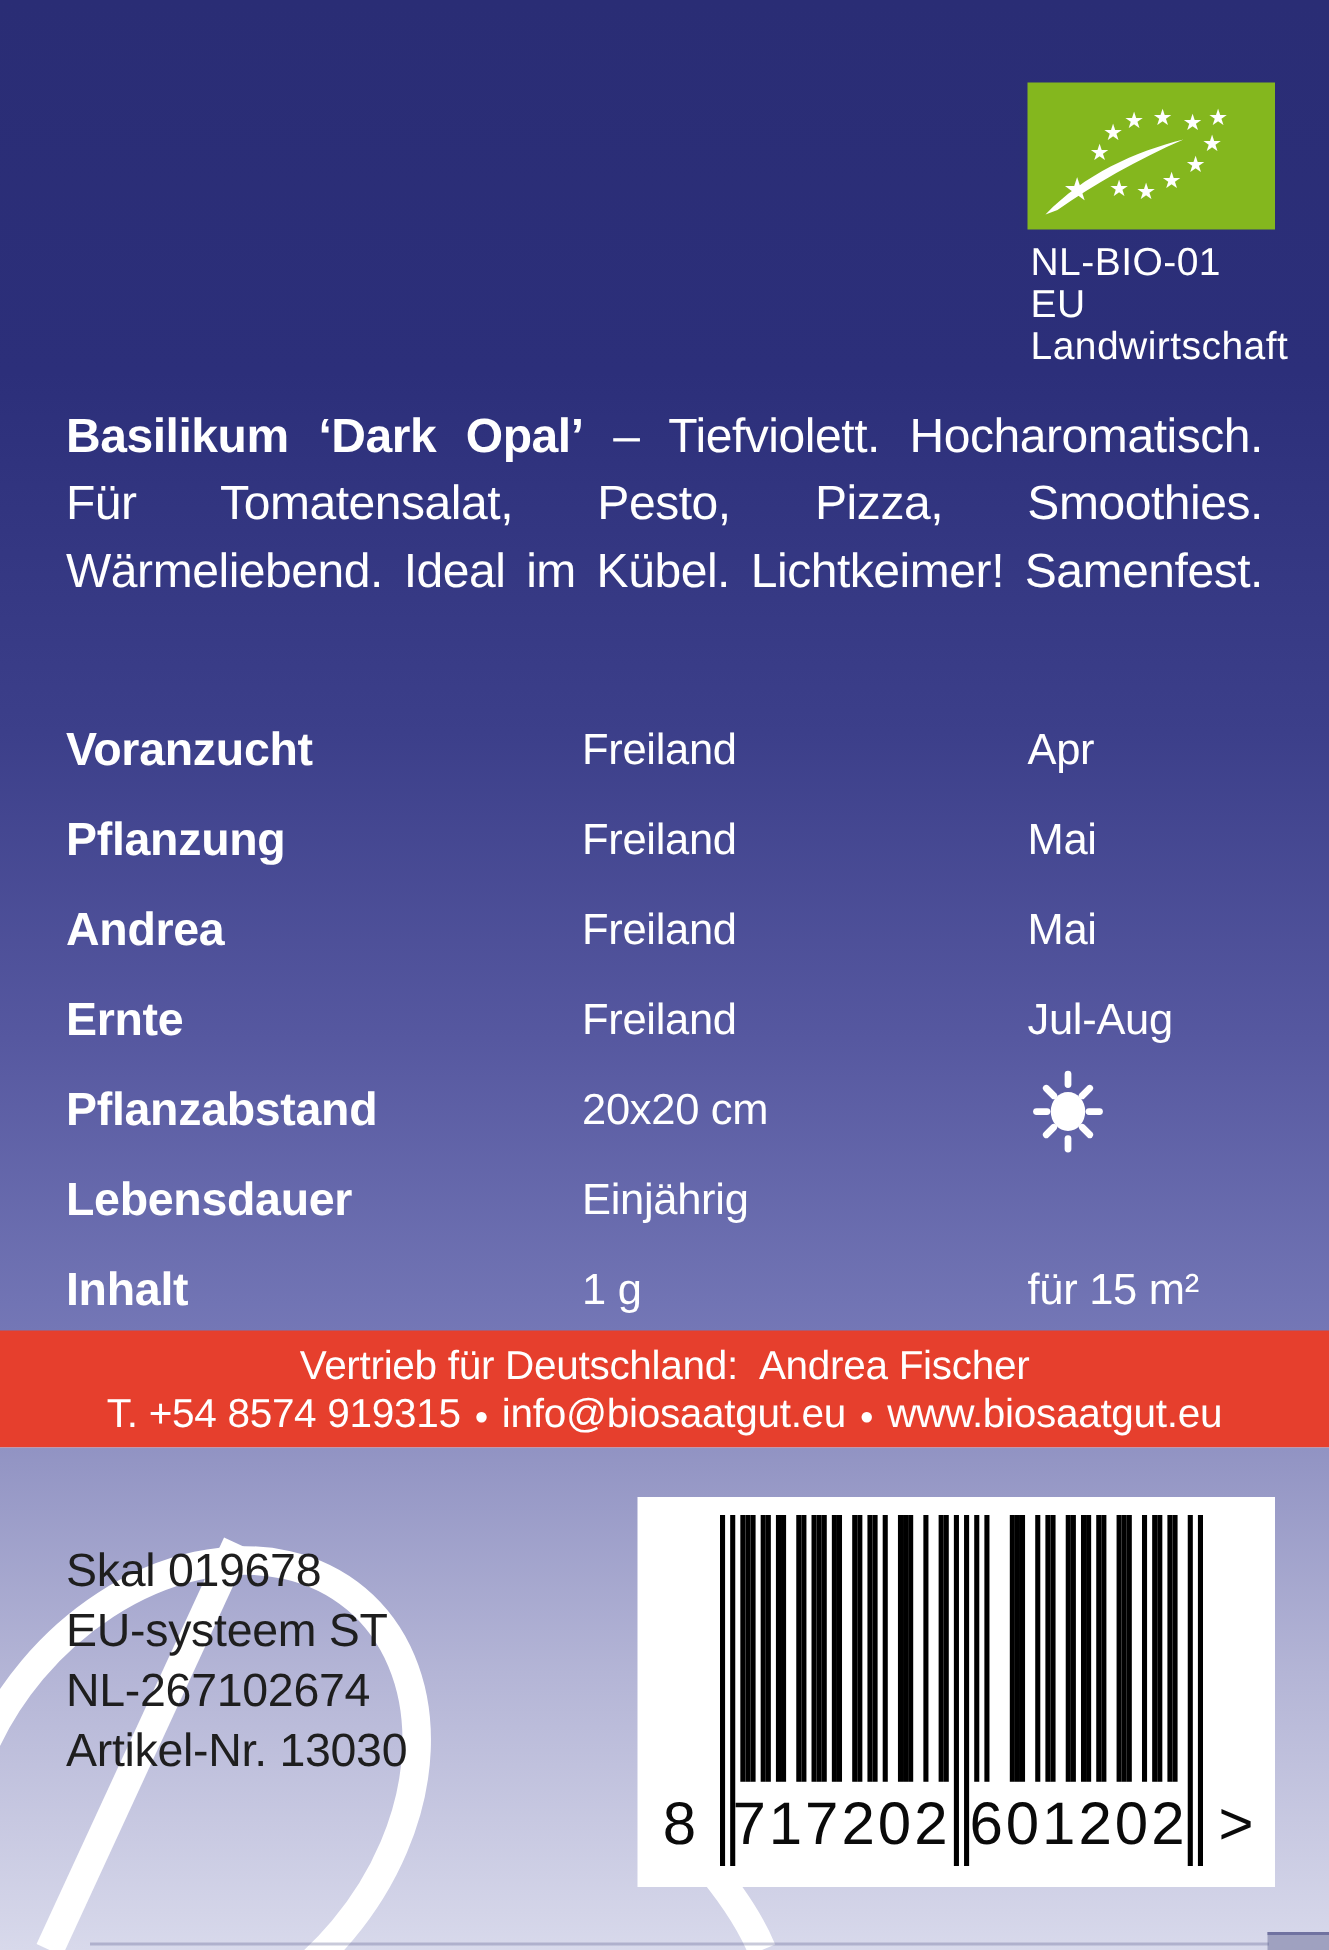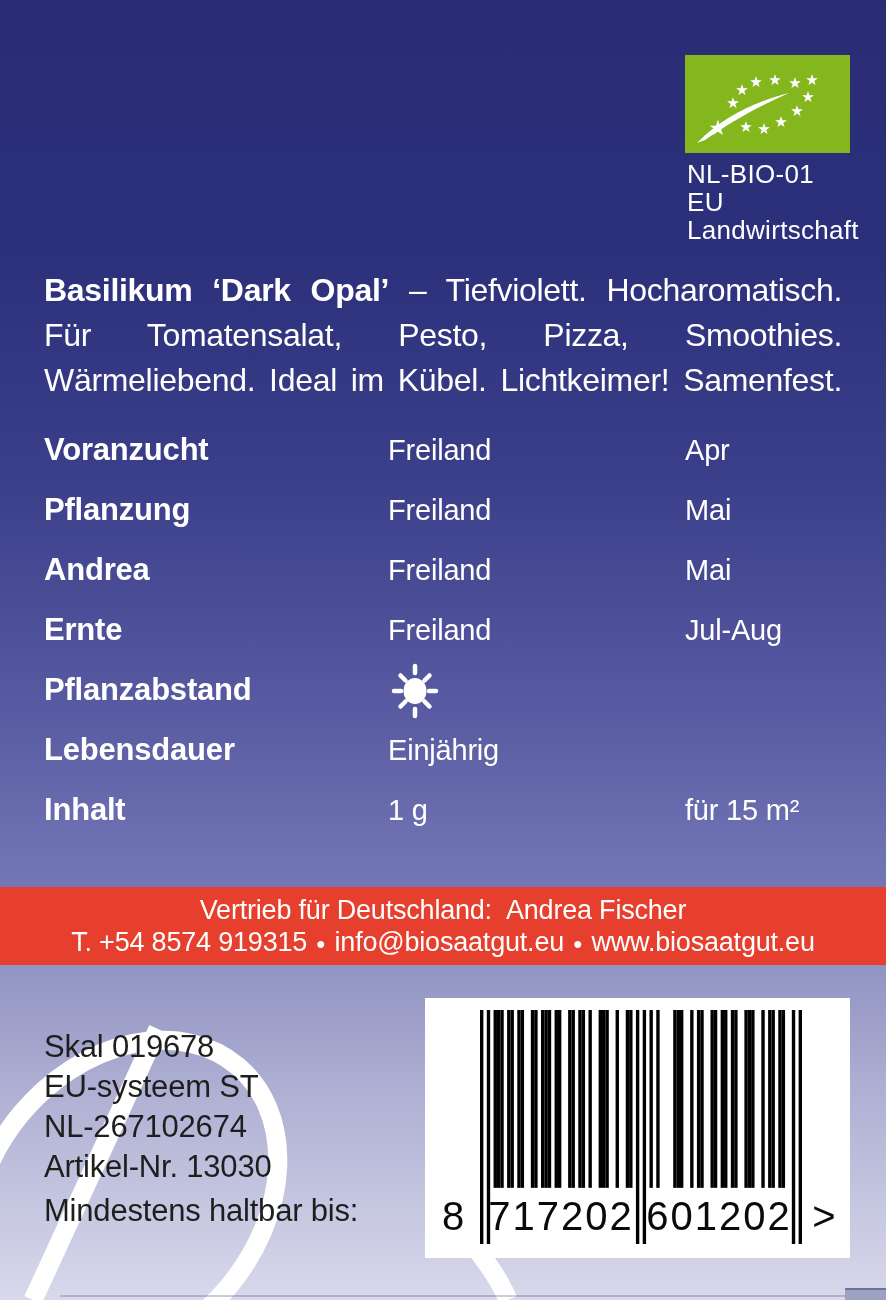--- a/index.html
+++ b/index.html
@@ -17,21 +17,21 @@
   .eu-logo .star{position:absolute;transform:translate(-50%,-50%);color:#ffffff;font-size:15px;line-height:1;}
   .eu-logo .star.big{font-size:21px;}
   .eu-logo svg{position:absolute;left:0;top:0;}
   .eu-logo-text{position:absolute;left:687px;top:160px;color:#ffffff;font-size:26px;line-height:28px;letter-spacing:.3px;}
   .description{
     position:absolute;left:44px;top:268px;width:798px;color:#ffffff;
     font-size:32px;line-height:45px;letter-spacing:-.3px;
   }
   .description .dline{text-align:justify;text-align-last:justify;}
   .description b{font-weight:bold;}
-  .info-table{position:absolute;left:0;top:420px;width:886px;color:#ffffff;}
+  .info-table{position:absolute;left:0;top:470px;width:886px;color:#ffffff;}
   .info-table .row{
     display:grid;grid-template-columns:344px 297px auto;align-items:center;
     height:60px;padding-left:44px;
   }
   .info-table .lbl{font-weight:bold;font-size:31px;letter-spacing:-.2px;}
   .info-table .val,.info-table .ext{font-size:29px;letter-spacing:-.2px;}
   .sun{margin-left:2px;margin-top:2px;display:block;}
   
   .red-band{
     position:absolute;left:0;top:887px;width:886px;height:78px;background:#e63f2d;
@@ -112,20 +112,21 @@
         <span class="val">Freiland</span>
         <span class="ext">Mai</span>
       </div>
       <div class="row">
         <span class="lbl">Ernte</span>
         <span class="val">Freiland</span>
         <span class="ext">Jul-Aug</span>
       </div>
       <div class="row">
         <span class="lbl">Pflanzabstand</span>
+        <span class="val">20x20 cm</span>
         <span class="ext">
           <svg class="sun" width="50" height="56" viewBox="0 0 50 56">
             <g stroke="#ffffff" stroke-width="4.5" stroke-linecap="round">
               <line x1="25" y1="3" x2="25" y2="10"></line>
               <line x1="25" y1="46" x2="25" y2="53"></line>
               <line x1="4" y1="28" x2="11" y2="28"></line>
               <line x1="39" y1="28" x2="46" y2="28"></line>
               <line x1="10.5" y1="12.5" x2="15.5" y2="17.5"></line>
               <line x1="34.5" y1="17.5" x2="39.5" y2="12.5"></line>
               <line x1="10.5" y1="43.5" x2="15.5" y2="38.5"></line>
@@ -161,21 +162,20 @@
         <path d="M468,274 Q497,308 508,335"></path>
       </g>
     </svg>
 
     <div class="footer-codes">
       <div>Skal 019678</div>
       <div>EU-systeem ST</div>
       <div>NL-267102674</div>
       <div>Artikel-Nr. 13030</div>
     </div>
-    <div class="best-before">Mindestens haltbar bis:</div>
 
     <div class="barcode-box">
       <svg id="barcode-bars" viewBox="0 0 95 100" preserveAspectRatio="none">
           <rect x="0" y="0" width="1" height="100"></rect>
           <rect x="2" y="0" width="1" height="100"></rect>
           <rect x="4" y="0" width="1" height="76"></rect>
           <rect x="5" y="0" width="1" height="76"></rect>
           <rect x="6" y="0" width="1" height="76"></rect>
           <rect x="8" y="0" width="1" height="76"></rect>
           <rect x="9" y="0" width="1" height="76"></rect>

